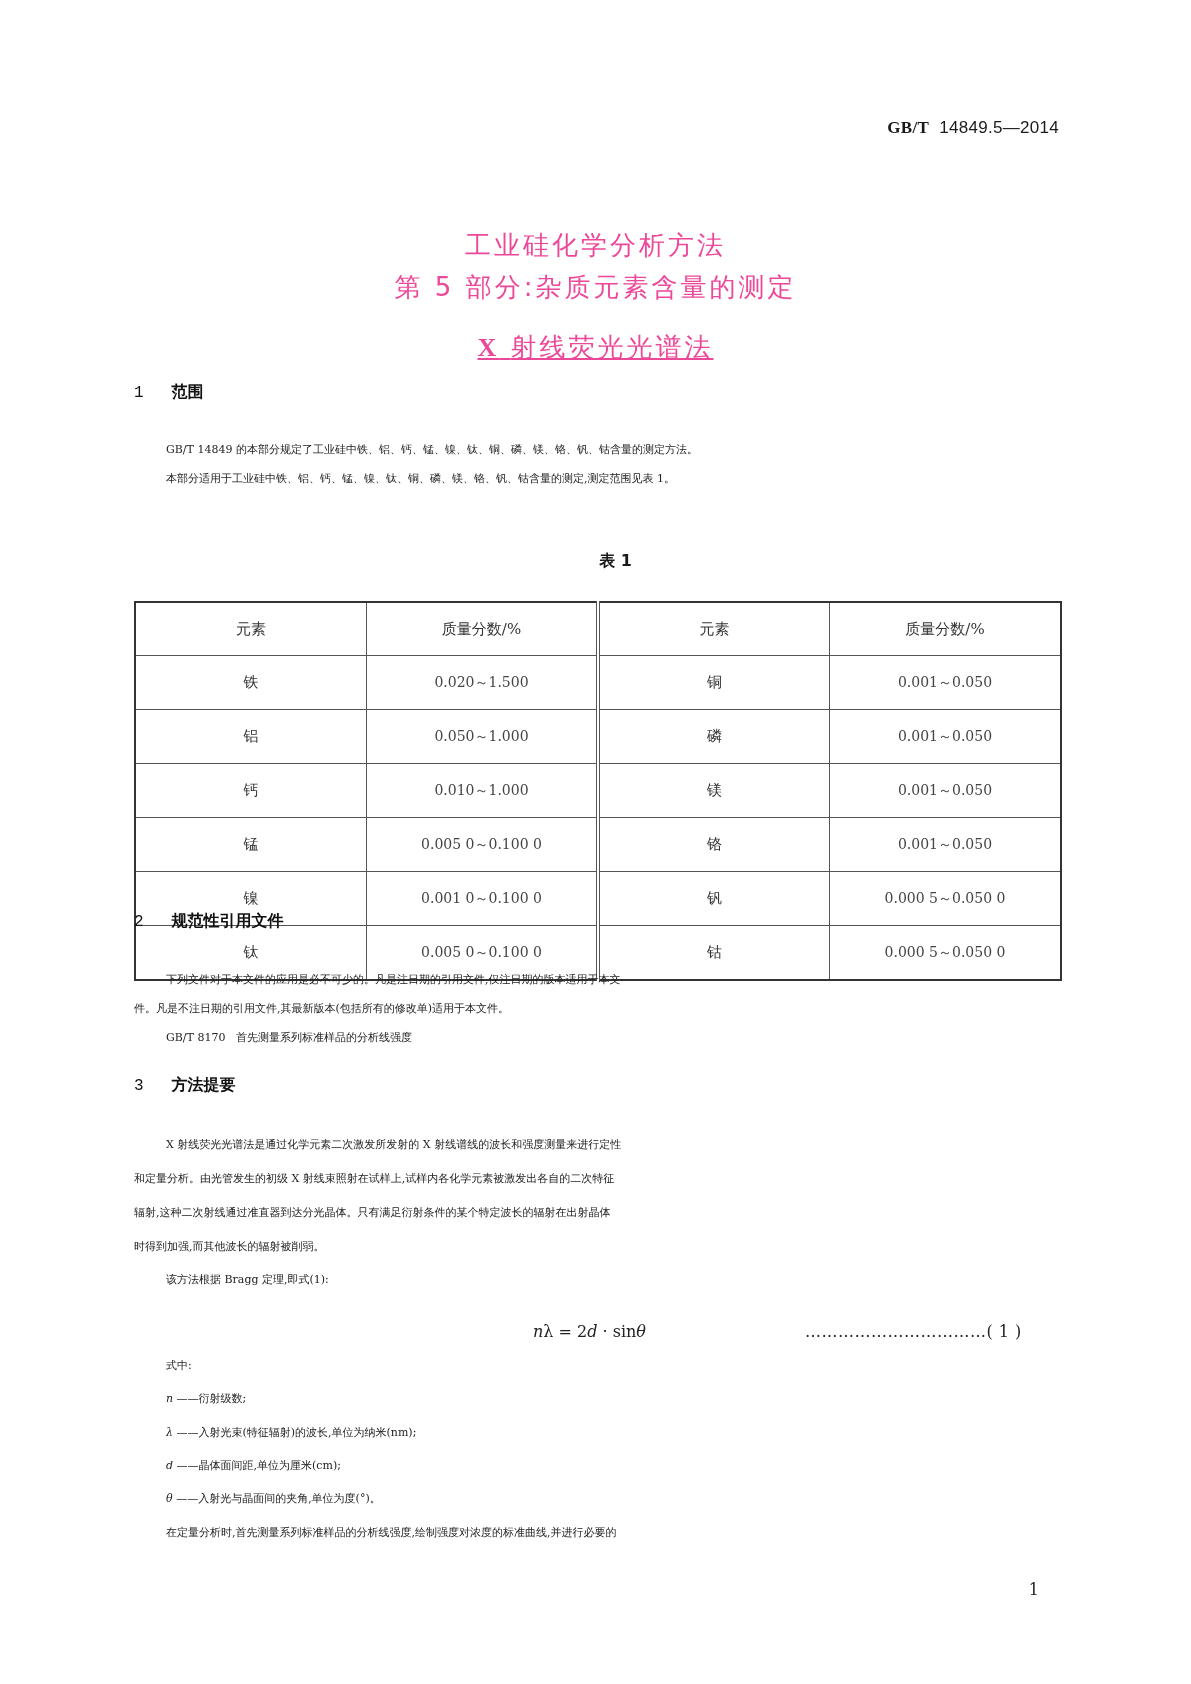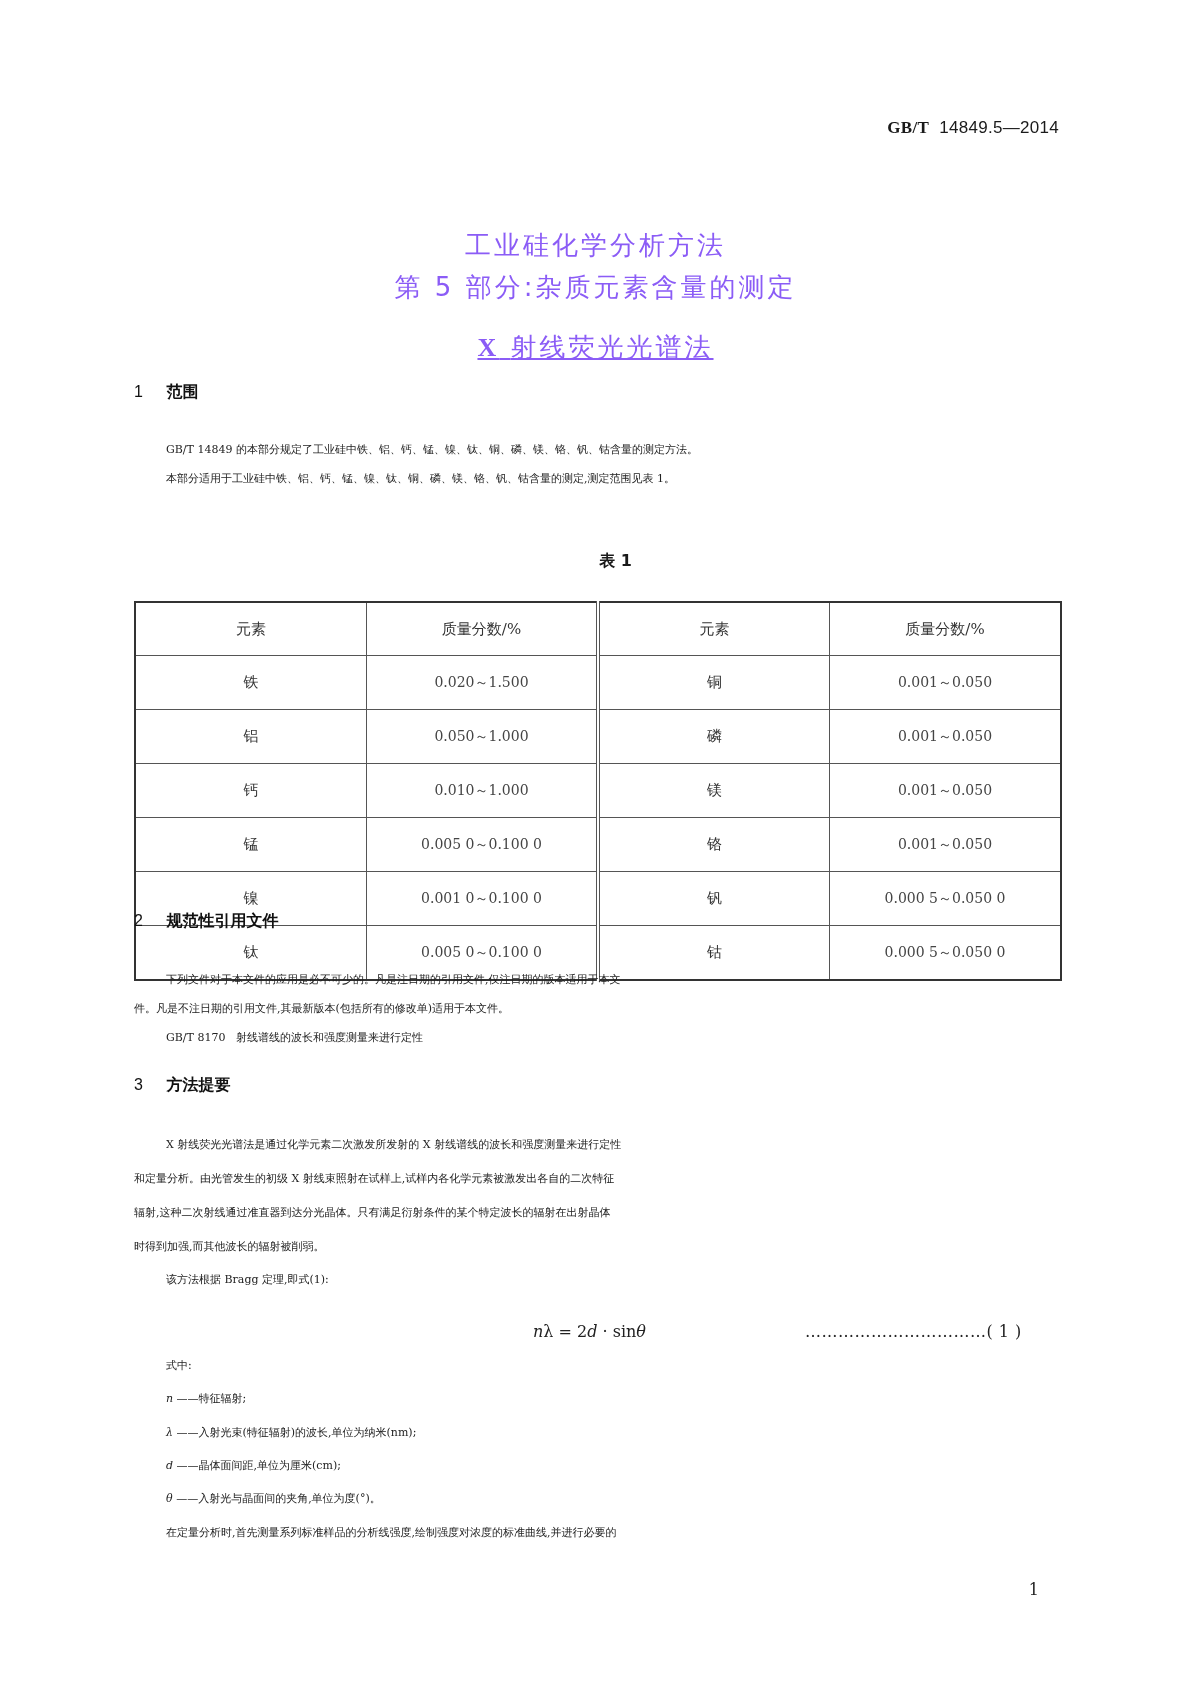--- a/index.html
+++ b/index.html
@@ -11,28 +11,28 @@
     .abs { position: absolute; }
     .std-no {
       right: 132px; top: 118px; font-size: 17px; letter-spacing: 0.3px;
       font-family: "Liberation Sans", "DejaVu Sans", sans-serif;
       margin-left: 16px;
     }
     .std-no .bold { font-family: "Liberation Serif", serif; font-weight: bold; }
     .title {
       left: 0; width: 1191px; text-align: center;
       font-family: "DejaVu Sans", "Liberation Sans", sans-serif;
-      font-size: 26px; letter-spacing: 3px; color: #8b5cf6;
+      font-size: 26px; letter-spacing: 3px; color: #ec4899;
     }
     .title.t1 { top: 228px; }
     .title.t2 { top: 270px; }
     .title.t3 { top: 330px; text-decoration: underline; }
     .title .x { font-family: "Liberation Serif", serif; font-weight: bold; }
     .h2 {
-      left: 134px; font-family: Liberation Sans, sans-serif;
+      left: 134px; font-family: Liberation Mono, monospace;
       font-size: 16px; font-weight: bold; color: #111;
     }
     .h2 .num { display: inline-block; width: 28px; font-weight: normal; }
     .p {
       font-size: 11px; line-height: 20px; color: #222; white-space: nowrap;
       font-family: "DejaVu Serif", "Liberation Serif", serif;
     }
     .caption {
       left: 0; width: 1191px; text-align: center; top: 551px;
       font-family: "DejaVu Sans", sans-serif; font-weight: bold; font-size: 16px; padding-left: 20px;
@@ -134,21 +134,21 @@
   </tbody>
 </table>
 
 <div class="abs h2" style="top:911px;">
   <span class="num">2</span>
   <span>规范性引用文件</span>
 </div>
 <div class="abs p" style="left:166px; top:970px;">下列文件对于本文件的应用是必不可少的。凡是注日期的引用文件,仅注日期的版本适用于本文</div>
 <div class="abs p" style="left:134px; top:999px;">件。凡是不注日期的引用文件,其最新版本(包括所有的修改单)适用于本文件。</div>
 <div class="abs p" style="left:166px; top:1028px;">
-  <span>GB/T 8170</span>&nbsp;&nbsp;&nbsp;<span>射线谱线的波长和强度测量来进行定性</span>
+  <span>GB/T 8170</span>&nbsp;&nbsp;&nbsp;<span>首先测量系列标准样品的分析线强度</span>
 </div>
 
 <div class="abs h2" style="top:1075px;">
   <span class="num">3</span>
   <span>方法提要</span>
 </div>
 <div class="abs p" style="left:166px; top:1135px;">X 射线荧光光谱法是通过化学元素二次激发所发射的 X 射线谱线的波长和强度测量来进行定性</div>
 <div class="abs p" style="left:134px; top:1169px;">和定量分析。由光管发生的初级 X 射线束照射在试样上,试样内各化学元素被激发出各自的二次特征</div>
 <div class="abs p" style="left:134px; top:1203px;">辐射,这种二次射线通过准直器到达分光晶体。只有满足衍射条件的某个特定波长的辐射在出射晶体</div>
 <div class="abs p" style="left:134px; top:1237px;">时得到加强,而其他波长的辐射被削弱。</div>
@@ -156,21 +156,21 @@
 
 <div class="abs p formula">
   <i>n</i><span>λ</span><span> = 2</span><i>d</i><span> · sin</span><i>θ</i>
 </div>
 <div class="abs p leader">
   <span>……………………………</span><span>( 1 )</span>
 </div>
 
 <div class="abs p" style="left:166px; top:1356px;">式中:</div>
 <div class="abs p" style="left:166px; top:1389px;">
-  <span class="var">n</span> <span>——特征辐射;</span>
+  <span class="var">n</span> <span>——衍射级数;</span>
 </div>
 <div class="abs p" style="left:166px; top:1423px;">
   <span class="var">λ</span> <span>——入射光束(特征辐射)的波长,单位为纳米(nm);</span>
 </div>
 <div class="abs p" style="left:166px; top:1456px;">
   <span class="var">d</span> <span>——晶体面间距,单位为厘米(cm);</span>
 </div>
 <div class="abs p" style="left:166px; top:1489px;">
   <span class="var">θ</span> <span>——入射光与晶面间的夹角,单位为度(°)。</span>
 </div>

